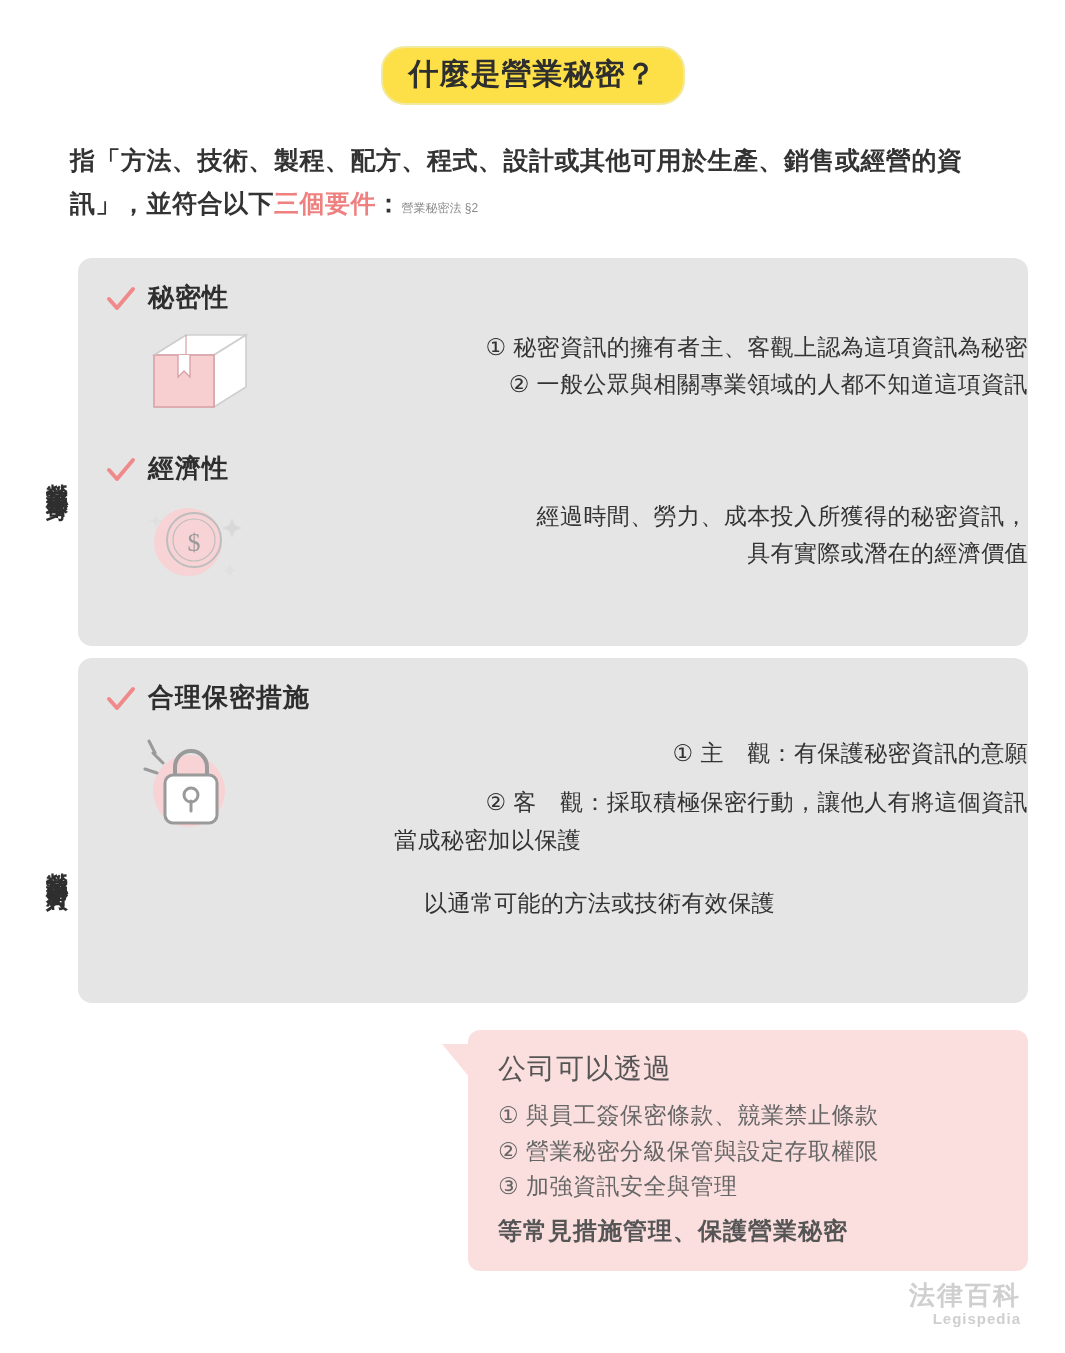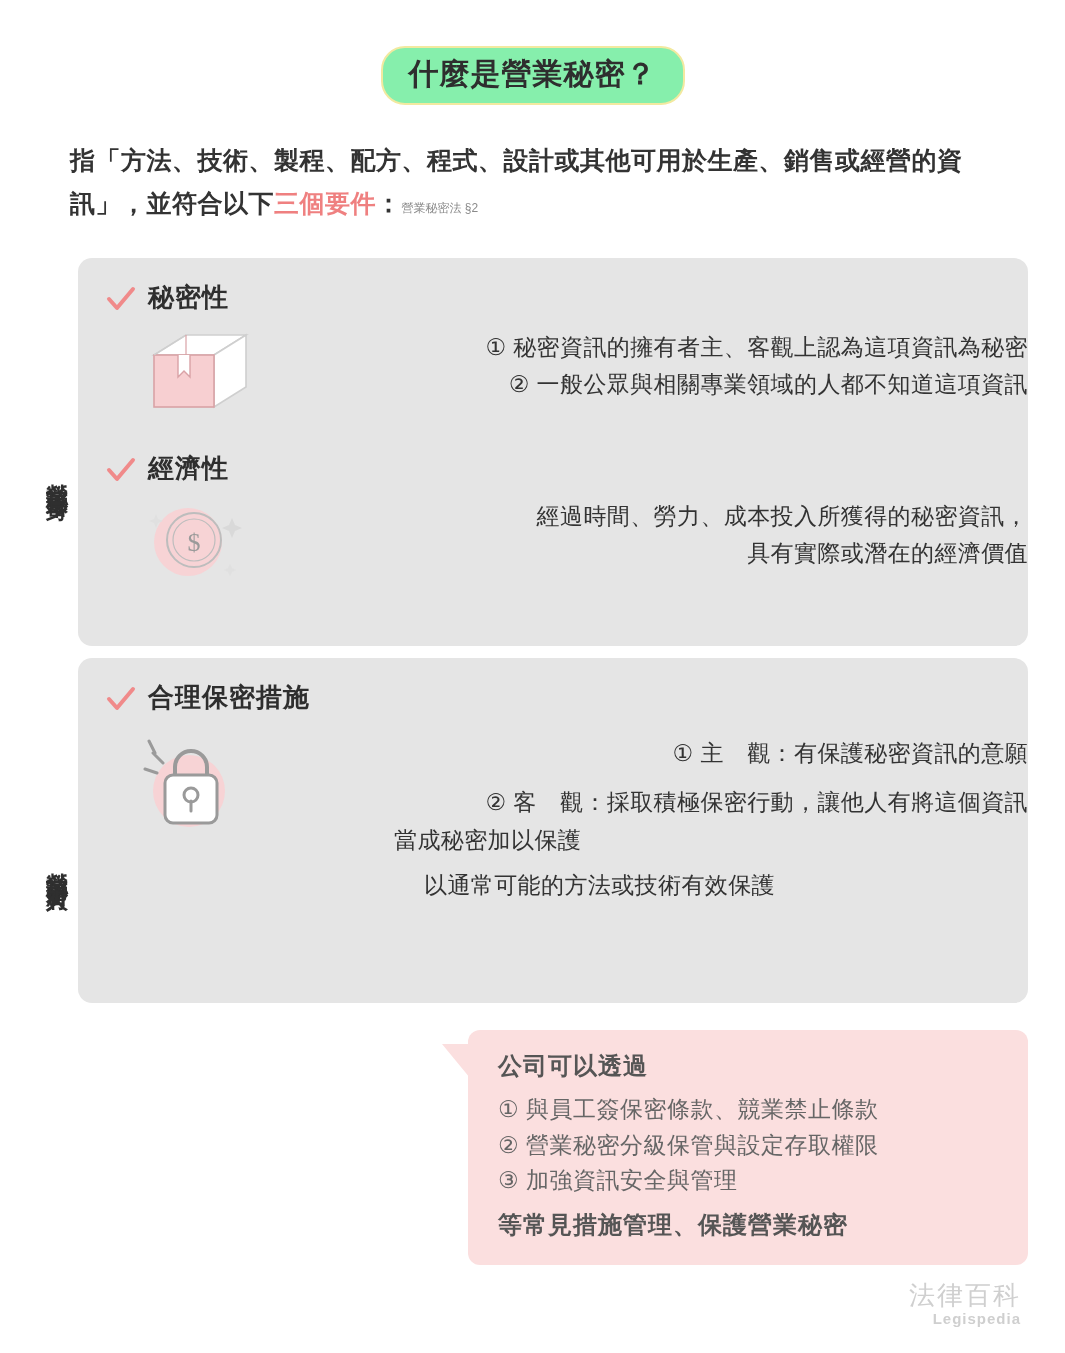--- a/index.html
+++ b/index.html
@@ -23,21 +23,21 @@
   }
   .title {
     display: inline-block;
     font-size: 30px;
     font-weight: bold;
     letter-spacing: 1px;
     color: #2e2e2e;
     padding: 6px 26px 8px 26px;
     border: 2px solid #f2e9a0;
     border-radius: 24px;
-    background: #86efac;
+    background: #fde047;
     position: relative;
     text-align: center;
   }
 
   
   .intro {
     margin: 34px 0 0 0;
     padding: 0 70px 0 70px;
     font-size: 25px;
     line-height: 1.72;
@@ -145,22 +145,22 @@
     content: "";
     position: absolute;
     left: -26px;
     top: 14px;
     width: 0; height: 0;
     border-style: solid;
     border-width: 0 28px 34px 0;
     border-color: transparent #fbdfdf transparent transparent;
   }
   .callout .c-title {
-    font-size: 24px;
-    font-weight: bold;
+    font-size: 28px;
+    font-weight: normal;
     color: #555;
     letter-spacing: 1px;
     margin-bottom: 10px;
   }
   .callout .c-item {
     font-size: 23px;
     line-height: 1.55;
     color: #666;
     letter-spacing: 0.5px;
   }
@@ -175,21 +175,21 @@
   
   .watermark {
     position: absolute;
     right: 44px;
     bottom: 26px;
     text-align: right;
     color: #cfcfcf;
   }
   .watermark .wm-main {
     font-size: 26px;
-    font-weight: normal;
+    font-weight: bold;
     letter-spacing: 2px;
     line-height: 1.1;
   }
   .watermark .wm-sub {
     font-size: 15px;
     font-weight: bold;
     letter-spacing: 1px;
   }
 </style>
 </head>
@@ -296,21 +296,21 @@
             <circle cx="64" cy="60" r="7" fill="none" stroke="#9a9a9a" stroke-width="3"></circle>
             <path d="M64 66 v10" stroke="#9a9a9a" stroke-width="3" stroke-linecap="round"></path>
 
             <path d="M26 18 L36 28 M18 34 L30 38 M22 6 L28 18" stroke="#9a9a9a" stroke-width="3" stroke-linecap="round"></path>
           </svg>
         </span>
       </div>
       <div class="text-cell">
         <span class="line" style="margin-bottom:12px;">① 主　觀：有保護秘密資訊的意願</span>
         <span class="line">② 客　觀：採取積極保密行動，讓他人有將這個資訊</span>
-        <span class="sub-indent" style="margin-bottom:8px;">當成秘密加以保護</span>
+        <span class="sub-indent" style="margin-bottom:26px;">當成秘密加以保護</span>
         <span class="sub-indent-2">以通常可能的方法或技術有效保護</span>
       </div>
     </div>
   </div>
 </div>
 
 <div class="callout">
   <div class="c-title">公司可以透過</div>
   <div class="c-item">① 與員工簽保密條款、競業禁止條款</div>
   <div class="c-item">② 營業秘密分級保管與設定存取權限</div>

